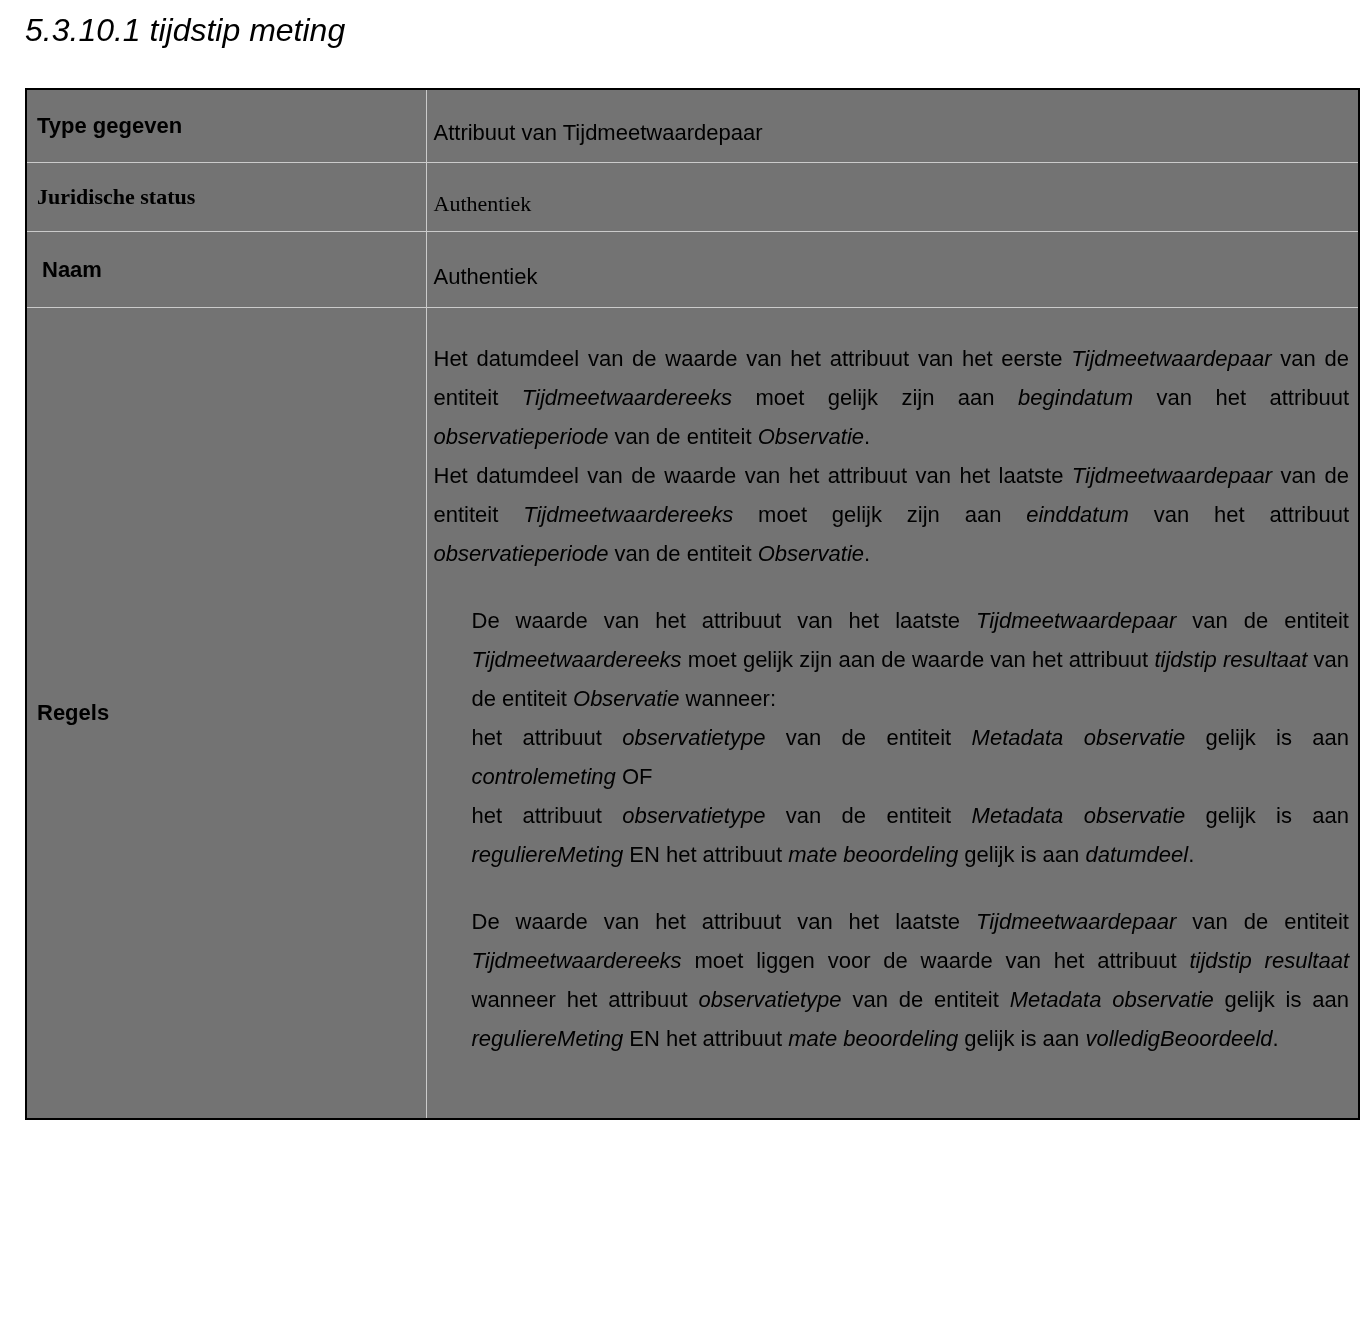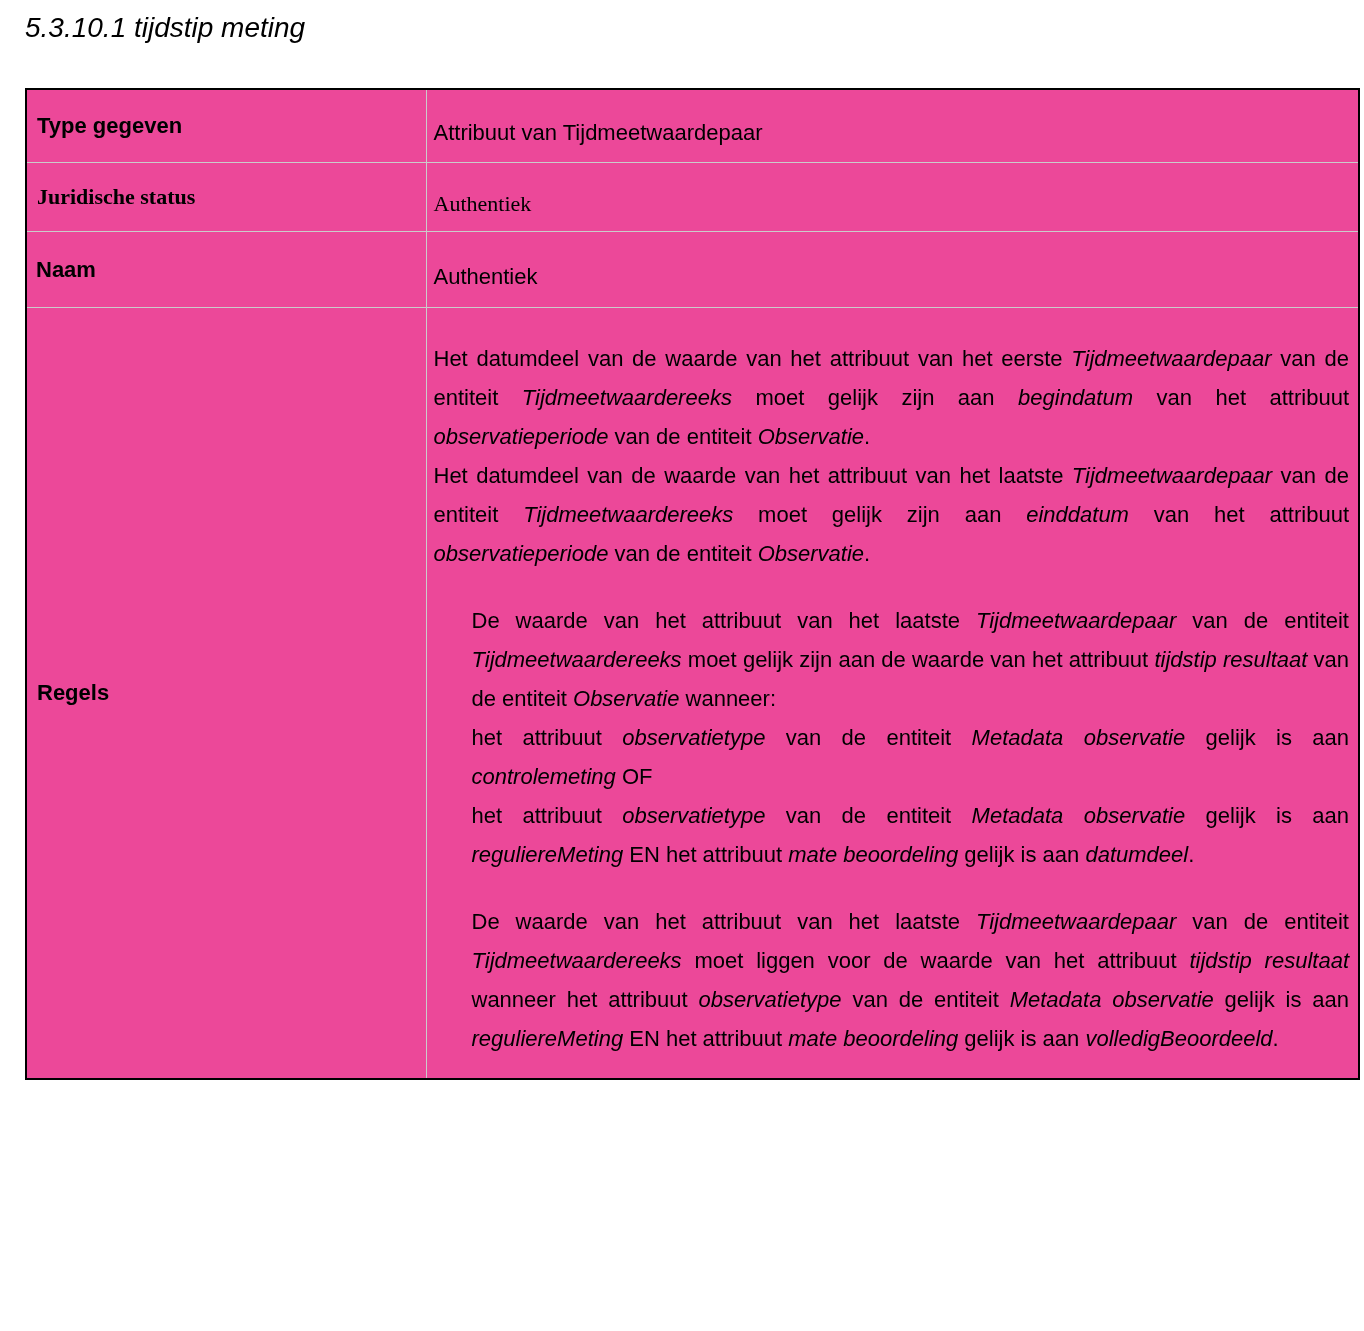--- a/index.html
+++ b/index.html
@@ -14,66 +14,66 @@
     width: 1364px;
     height: 1331px;
     background: #ffffff;
     overflow: hidden;
   }
   .heading {
     position: absolute;
     left: 25px;
     top: 12px;
     margin: 0;
-    font-size: 28px;
+    font-size: 32px;
     font-weight: normal;
     font-style: italic;
     color: #000000;
     white-space: nowrap;
   }
   table.spec {
     position: absolute;
     left: 25px;
     top: 88px;
     width: 1333px;
     border-collapse: collapse;
     table-layout: fixed;
-    background: #ec4899;
+    background: #737373;
     border: 2px solid #000000;
   }
   table.spec td {
     border: 1px solid #cbcbcb;
     font-size: 22px;
     line-height: 1.25;
     vertical-align: middle;
     overflow: hidden;
   }
   col.c-label { width: 400px; }
   col.c-value { width: 933px; }
 
   td.label {
     font-weight: bold;
     padding: 4px 8px 4px 10px;
   }
   td.label.indent {
-    padding-left: 9px;
+    padding-left: 15px;
   }
   td.value {
     padding: 18px 9px 4px 7px;
   }
   tr.r-type   td { height: 50px; }
   tr.r-def    td { height: 106px; }
   tr.r-jur    td { height: 46px; font-family: Liberation Serif, serif; }
   tr.r-kar    td { height: 51px; }
   tr.r-dom    td { height: 52px; }
   tr.r-naam   td { height: 53px; }
 
   td.regels-value {
     vertical-align: top;
-    padding: 31px 9px 20px 7px;
+    padding: 31px 9px 60px 7px;
   }
   .regels-content p {
     margin: 0;
     text-align: justify;
     font-size: 22px;
     line-height: 39px;
   }
   .regels-content .pgroup + .pgroup {
     margin-top: 28px;
     margin-left: 38px;

